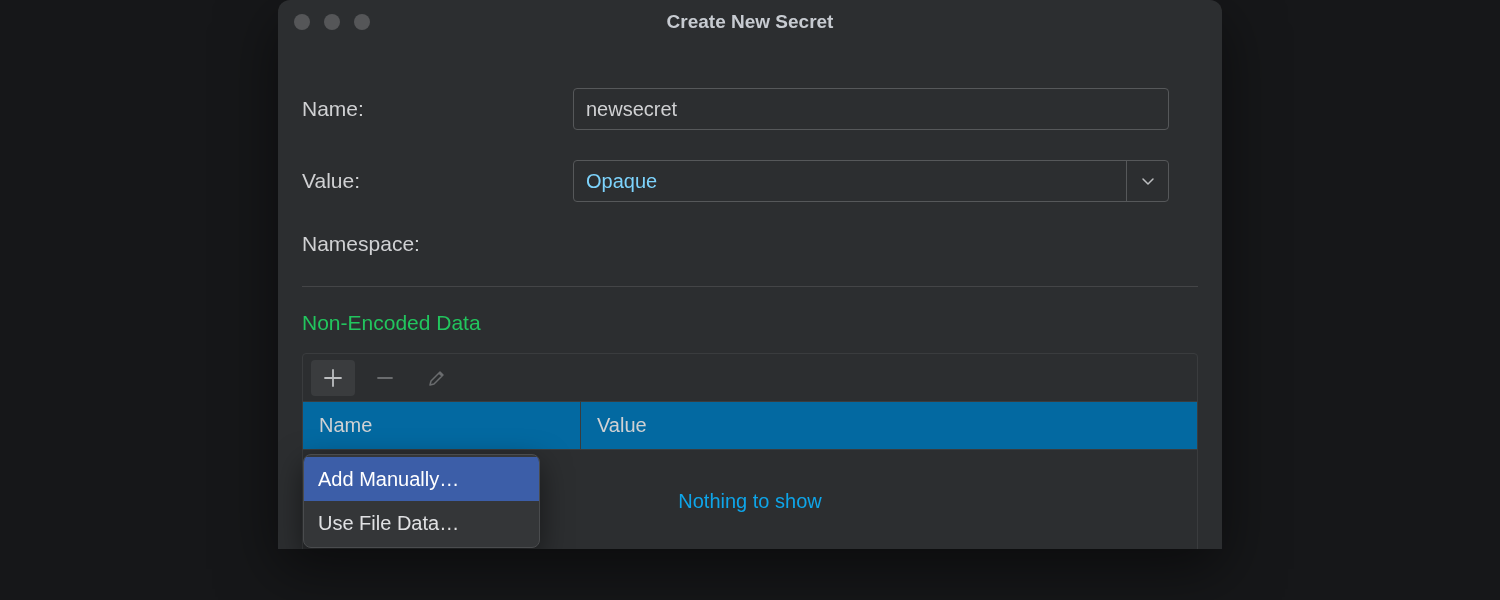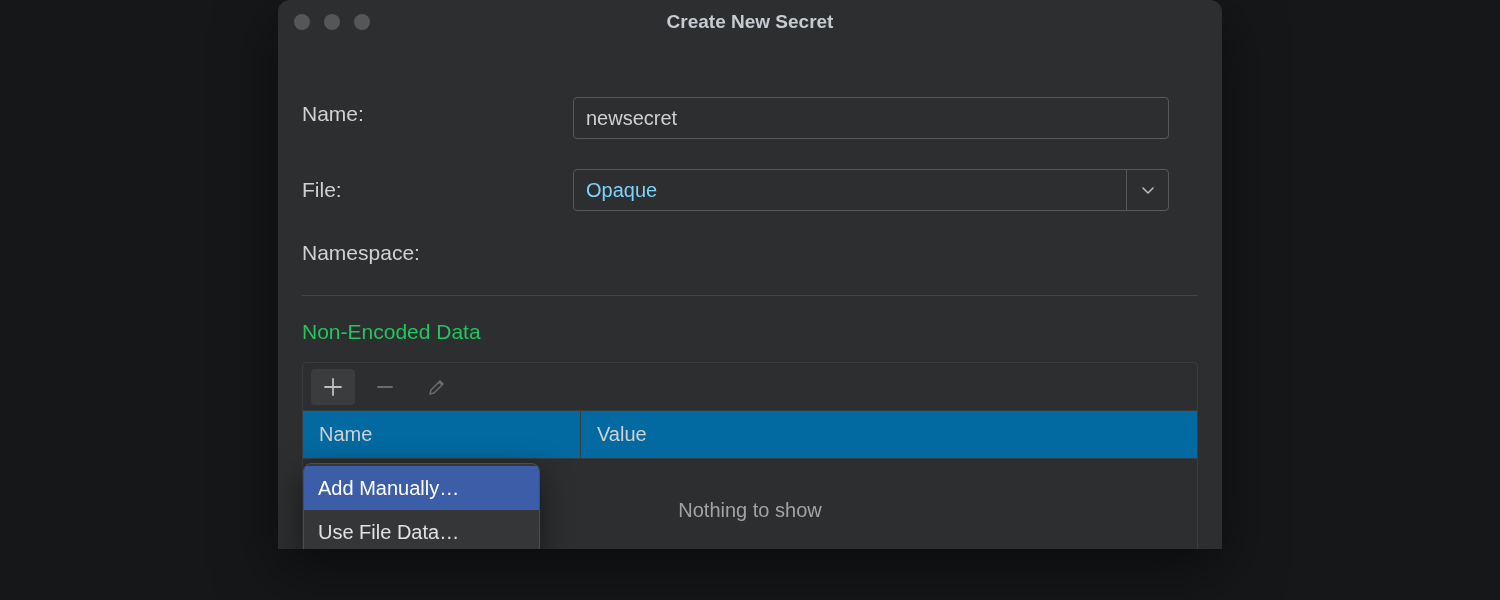--- a/index.html
+++ b/index.html
@@ -71,21 +71,20 @@
     .text-input {
       flex: 1;
       height: 42px;
       background: #2c2e30;
       border: 1px solid #56585a;
       border-radius: 4px;
       color: #d0d1d3;
       font-size: 20px;
       padding: 0 12px;
       max-width: 596px;
-      margin-top: 9px;
     }
     .select-wrap {
       flex: 1;
       max-width: 596px;
       position: relative;
       height: 42px;
       border: 1px solid #56585a;
       border-radius: 4px;
       display: flex;
       align-items: center;
@@ -169,21 +168,21 @@
       font-size: 20px;
       color: #d0d1d3;
     }
     .table-body {
       height: 110px;
       display: flex;
       align-items: flex-start;
       justify-content: center;
       padding-top: 40px;
       font-size: 20px;
-      color: #a3a3a3;
+      color: #0ea5e9;
     }
     .popup-menu {
       position: absolute;
       left: 0px;
       top: 60px;
       width: 237px;
       background: #343638;
       border: 1px solid #4a4c4e;
       border-radius: 8px;
       box-shadow: 0 10px 30px rgba(0,0,0,0.5);
@@ -221,21 +220,21 @@
   </div>
 
   <div class="form">
 
     <div class="form-row">
       <div class="form-label">Name:</div>
       <input class="text-input" type="text" value="newsecret" style="">
     </div>
 
     <div class="form-row">
-      <div class="form-label">File:</div>
+      <div class="form-label">Value:</div>
       <div class="select-wrap">
         <div class="select-value">Opaque</div>
         <div class="select-arrow">
           <svg width="14" height="14" viewBox="0 0 14 14" fill="none">
               <path d="M2 5 L7 10 L12 5" stroke="#bcbec0" stroke-width="1.5" stroke-linecap="round" stroke-linejoin="round"></path>
             </svg>
         </div>
       </div>
     </div>
 

